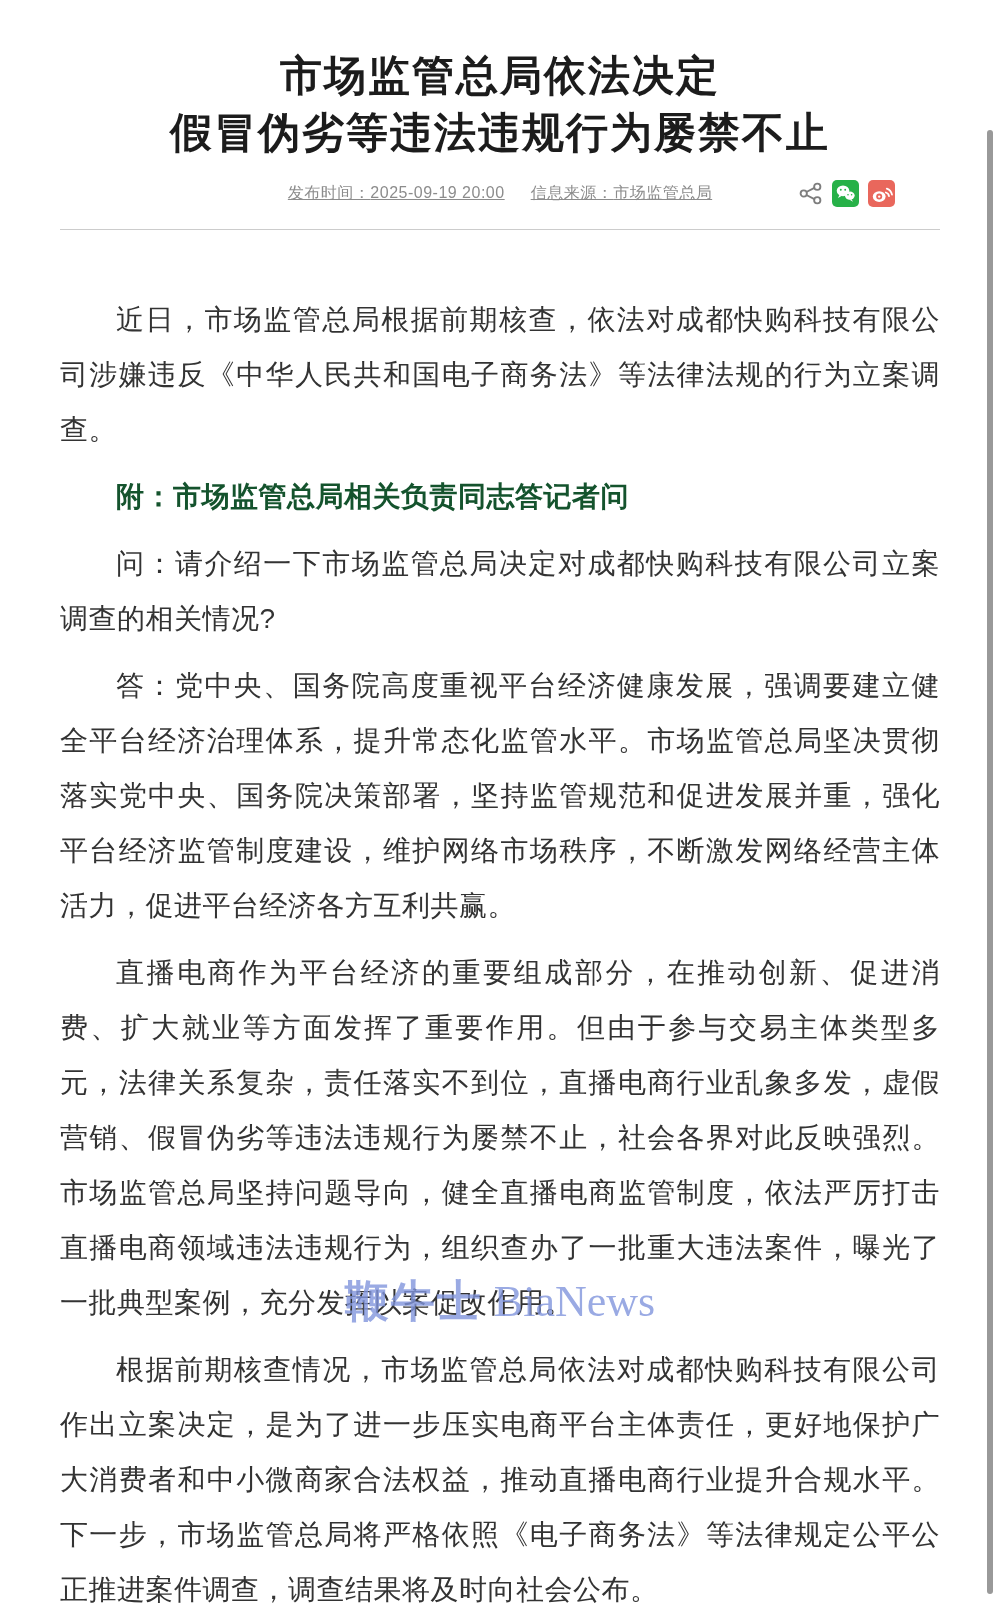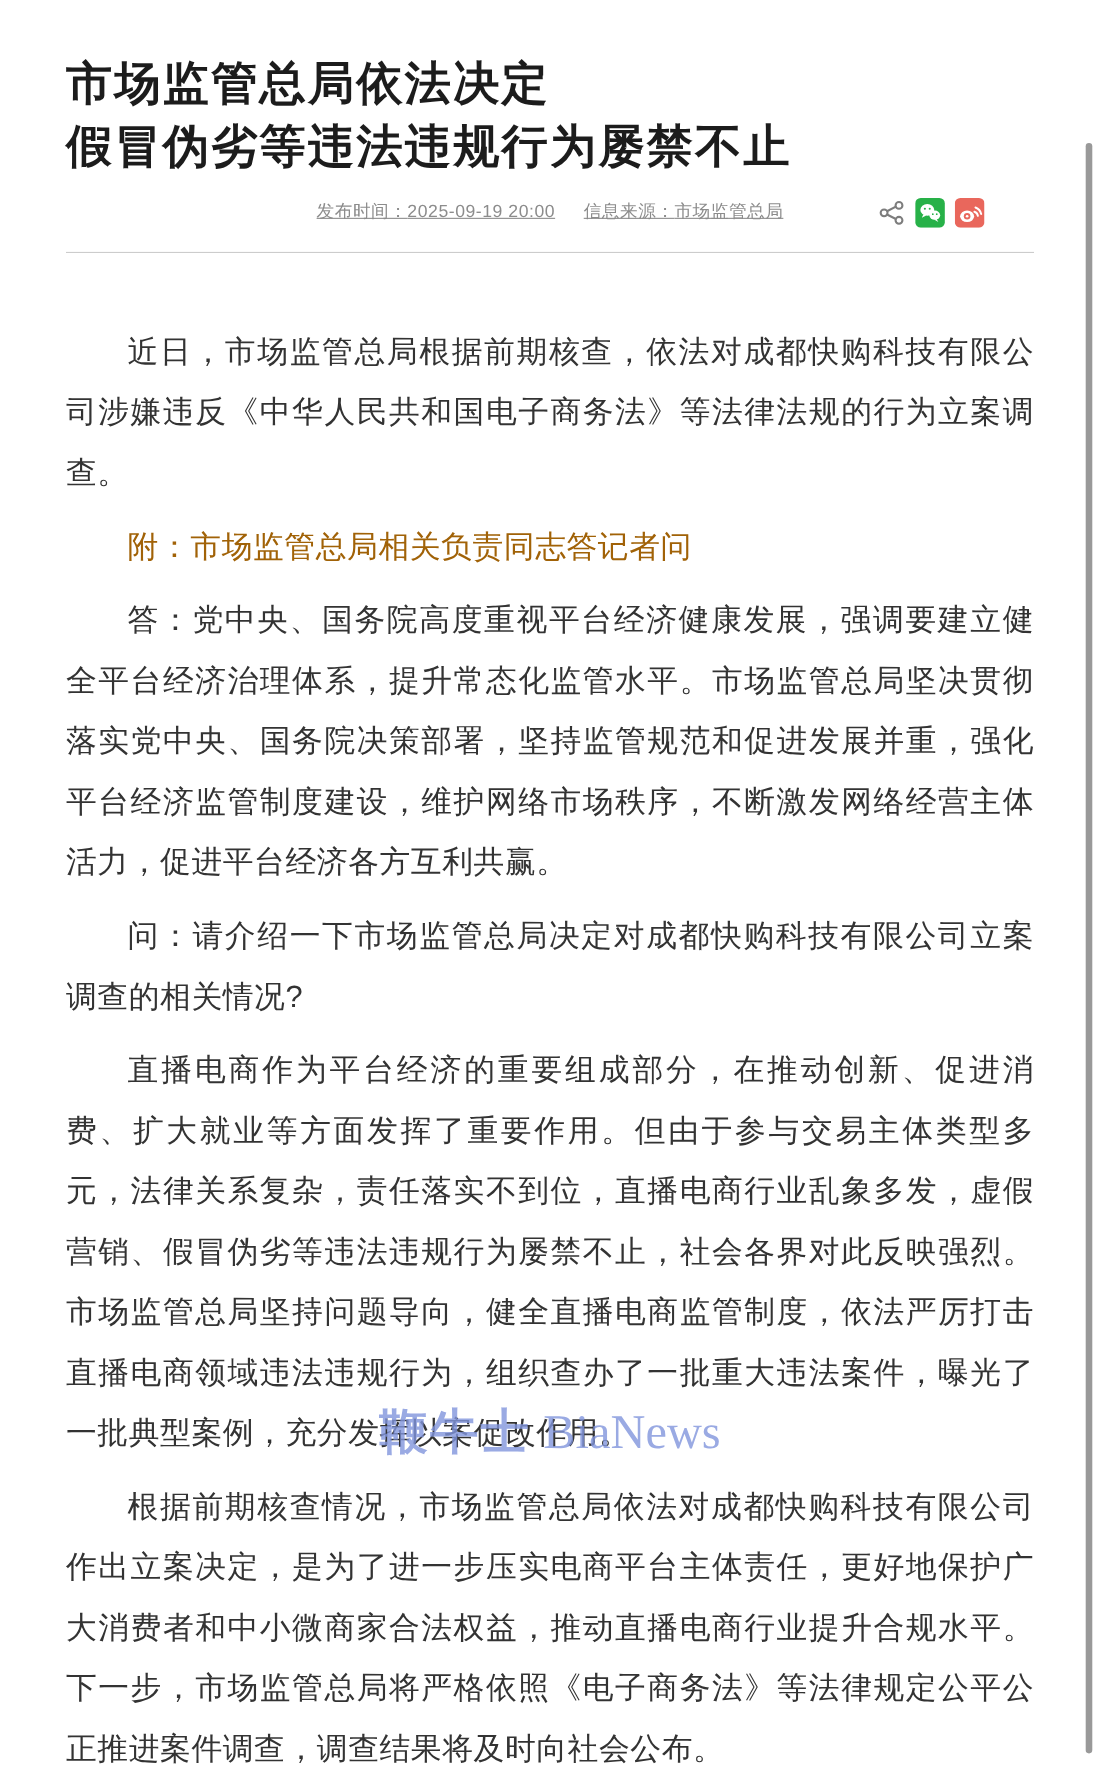--- a/index.html
+++ b/index.html
@@ -13,20 +13,21 @@
   .page {
     position: relative;
     width: 1000px; height: 1610px;
     background: #ffffff;
   }
   .content {
     padding: 0 60px;
   }
   .title {
     margin: 47px 0 0;
+    text-align: center;
     font-size: 42px;
     line-height: 57px;
     font-weight: 700;
     color: #1c1c1c;
     letter-spacing: 2px;
   }
   .meta-row {
     position: relative;
     margin-top: 18px;
     height: 28px;
@@ -59,22 +60,22 @@
     color: #333333;
     text-align: justify;
   }
   .para {
     margin: 0 0 12px;
     text-indent: 2em;
     letter-spacing: 0.5px;
   }
   .para:last-child { margin-bottom: 0; }
   .para-bold {
-    font-weight: 400;
-    color: #a16207;
+    font-weight: 700;
+    color: #14532d;
   }
   .watermark {
     position: absolute;
     top: 1231px;
     left: 50%;
     transform: translateX(-50%);
     font-family: "Liberation Serif", "DejaVu Serif", serif;
     font-size: 44px;
     line-height: 48px;
     color: #8195dd;
@@ -142,22 +143,22 @@
           <path d="M18.8 8.6 A 8.2 8.2 0 0 1 24 14.6" fill="none" stroke="#ffffff" stroke-width="1.8" stroke-linecap="round"></path>
         </svg>
       </span>
     </div>
 
     <hr class="divider">
 
     <div class="article">
       <p class="para">近日，市场监管总局根据前期核查，依法对成都快购科技有限公司涉嫌违反《中华人民共和国电子商务法》等法律法规的行为立案调查。</p>
       <p class="para para-bold">附：市场监管总局相关负责同志答记者问</p>
+      <p class="para">问：请介绍一下市场监管总局决定对成都快购科技有限公司立案调查的相关情况?</p>
       <p class="para">答：党中央、国务院高度重视平台经济健康发展，强调要建立健全平台经济治理体系，提升常态化监管水平。市场监管总局坚决贯彻落实党中央、国务院决策部署，坚持监管规范和促进发展并重，强化平台经济监管制度建设，维护网络市场秩序，不断激发网络经营主体活力，促进平台经济各方互利共赢。</p>
-      <p class="para">问：请介绍一下市场监管总局决定对成都快购科技有限公司立案调查的相关情况?</p>
       <p class="para">直播电商作为平台经济的重要组成部分，在推动创新、促进消费、扩大就业等方面发挥了重要作用。但由于参与交易主体类型多元，法律关系复杂，责任落实不到位，直播电商行业乱象多发，虚假营销、假冒伪劣等违法违规行为屡禁不止，社会各界对此反映强烈。市场监管总局坚持问题导向，健全直播电商监管制度，依法严厉打击直播电商领域违法违规行为，组织查办了一批重大违法案件，曝光了一批典型案例，充分发挥以案促改作用。</p>
       <p class="para">根据前期核查情况，市场监管总局依法对成都快购科技有限公司作出立案决定，是为了进一步压实电商平台主体责任，更好地保护广大消费者和中小微商家合法权益，推动直播电商行业提升合规水平。下一步，市场监管总局将严格依照《电子商务法》等法律规定公平公正推进案件调查，调查结果将及时向社会公布。</p>
     </div>
 
   </div>
 
   <div class="watermark">
     <span class="wm-cn">鞭牛士</span>
     <span class="wm-en">BiaNews</span>
   </div>

